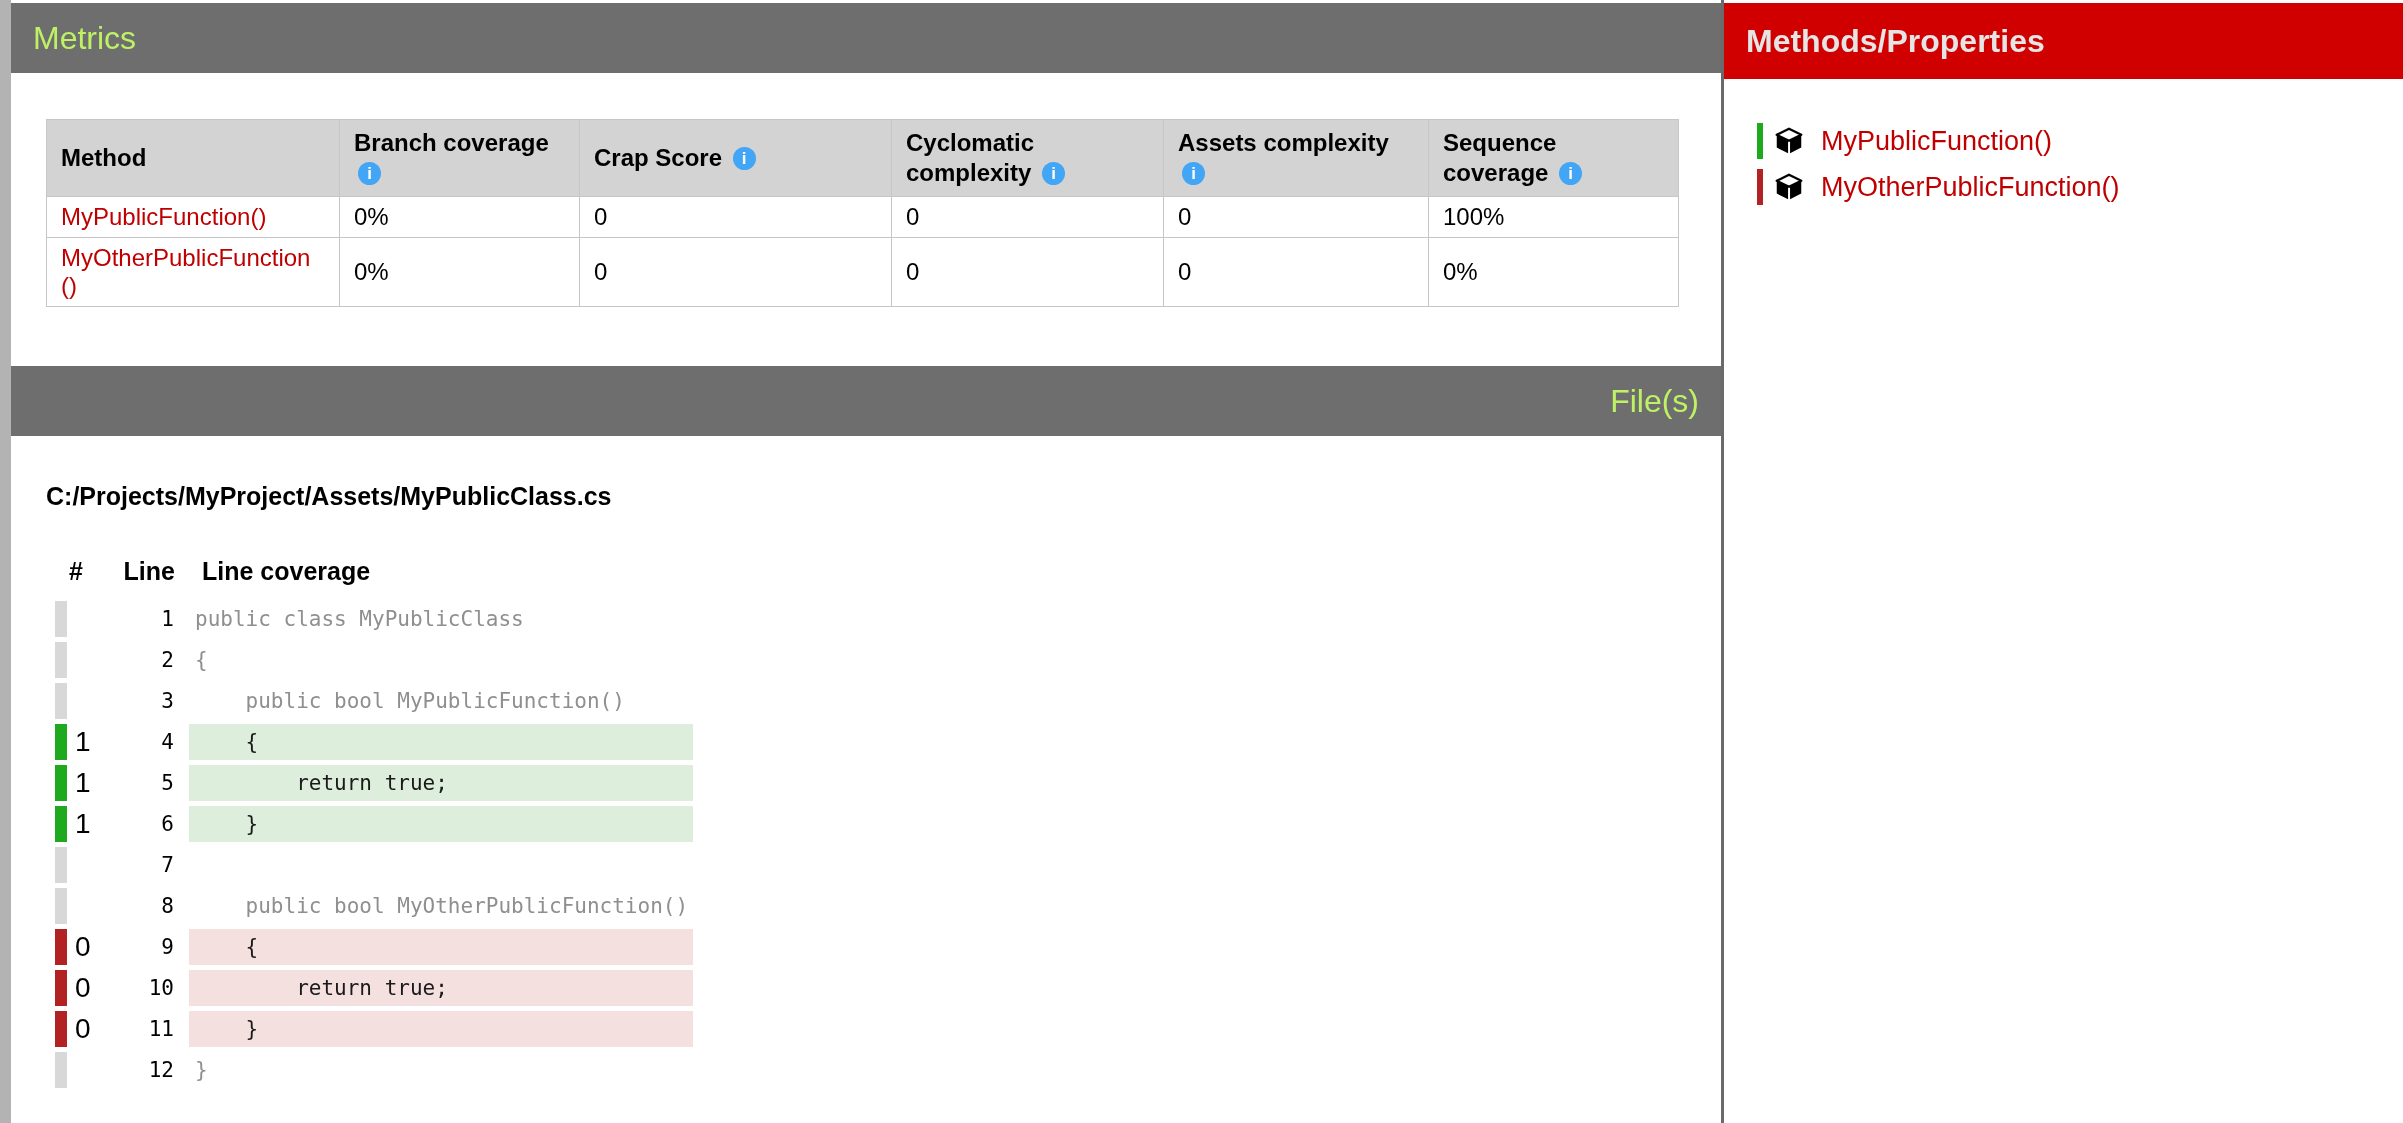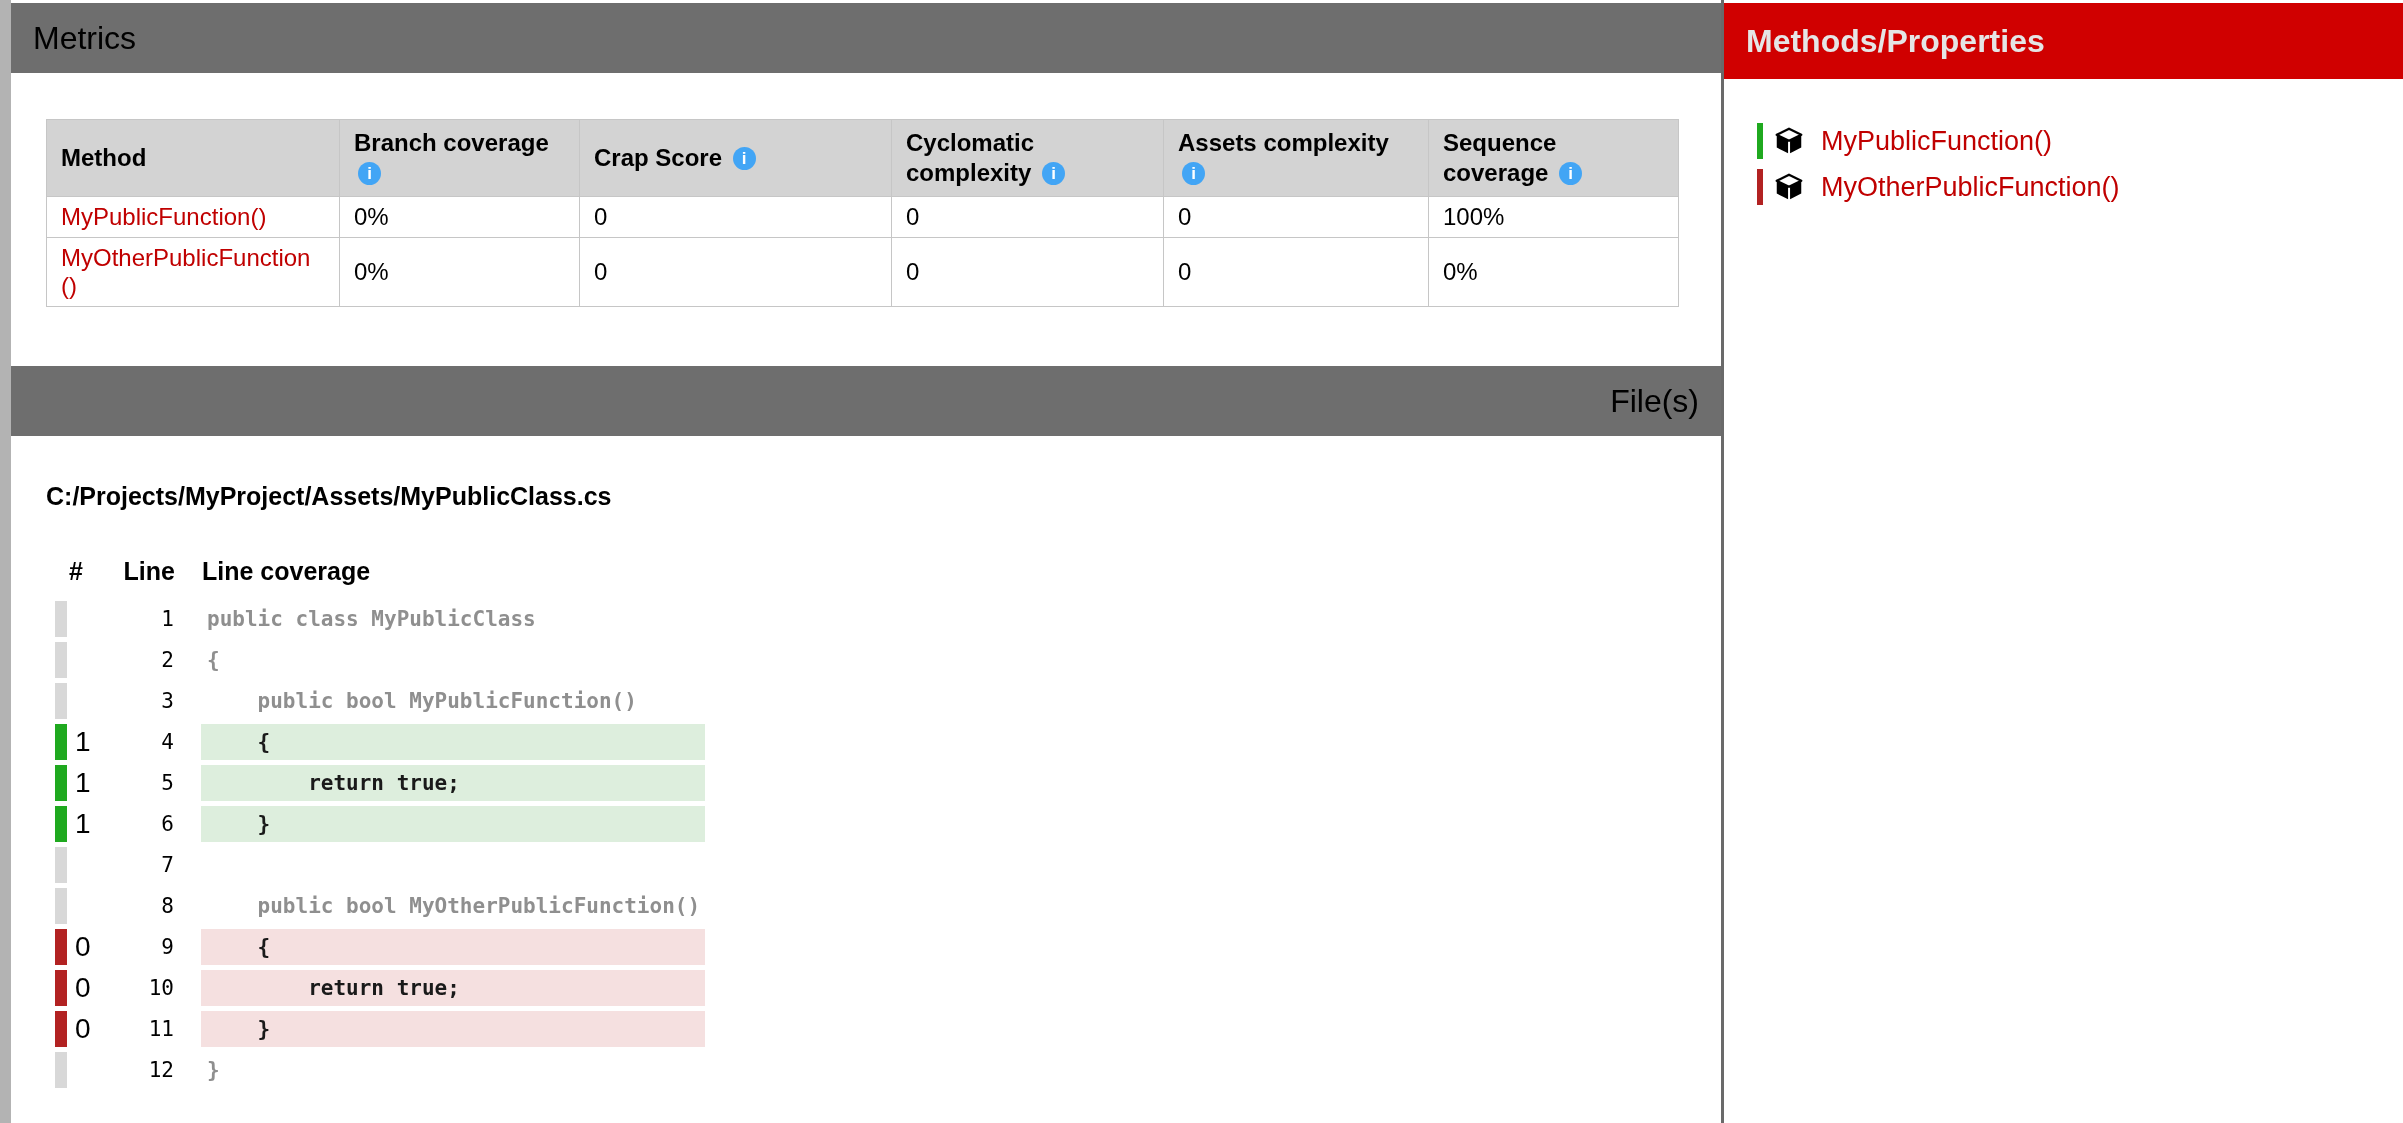--- a/index.html
+++ b/index.html
@@ -18,21 +18,21 @@
   
   .main {
     width: 1710px;
     background: #ffffff;
     padding-top: 3px;
   }
   .section-bar {
     height: 70px;
     line-height: 70px;
     background: #6e6e6e;
-    color: #000000;
+    color: #bef264;
     font-size: 32px;
     font-weight: 400;
     padding: 0 22px;
     margin: 0;
   }
 
   
   table.metrics {
     margin: 46px 0 0 35px;
     border-collapse: collapse;
@@ -113,29 +113,28 @@
   }
   .lineno {
     width: 63px;
     text-align: right;
     font-family: "DejaVu Sans Mono", monospace;
     font-size: 21px;
     line-height: 36px;
     color: #000000;
   }
   .codecell {
-    margin-left: 27px;
+    margin-left: 15px;
     width: 504px;
     padding-left: 6px;
     font-family: "DejaVu Sans Mono", monospace;
     font-size: 21px;
     line-height: 36px;
     white-space: pre;
     color: #1a1a1a;
-    font-weight: bold;
   }
   .code-row.neutral   .codecell { color: #8f8f8f; background: transparent; }
   .code-row.covered   .indicator { background: #1fa91f; }
   .code-row.covered   .codecell  { background: #ddeedd; }
   .code-row.uncovered .indicator { background: #b22222; }
   .code-row.uncovered .codecell  { background: #f5e0e0; }
 
   
   .sidebar {
     width: 682px;

